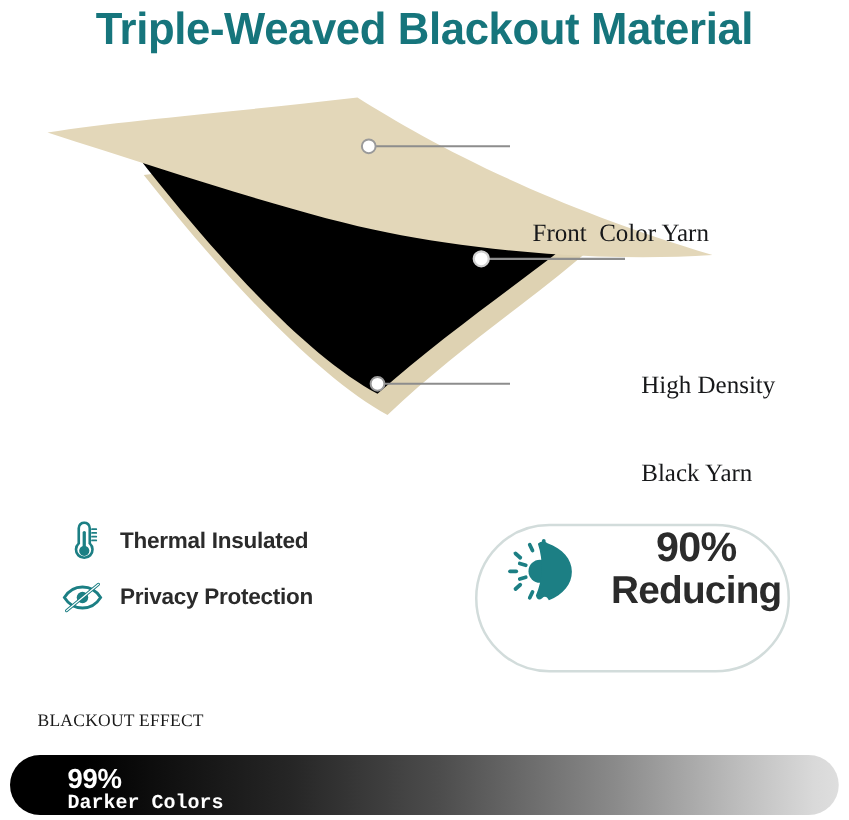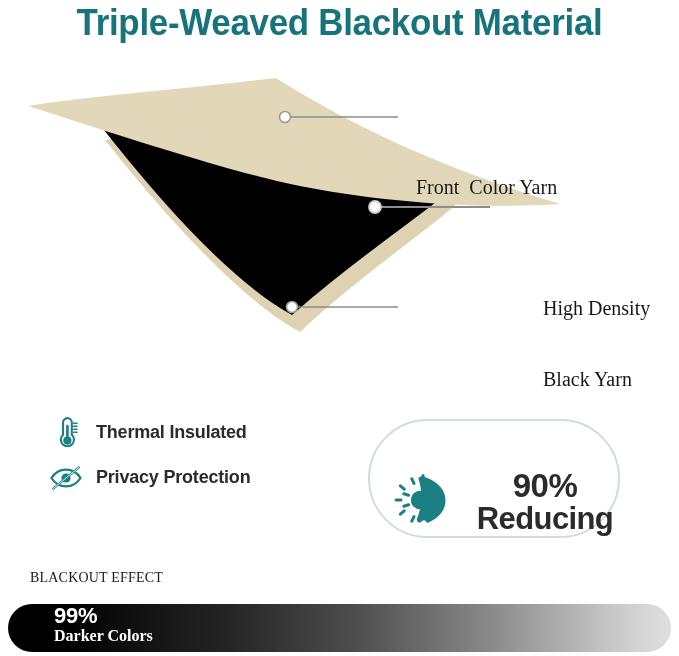--- a/index.html
+++ b/index.html
@@ -29,37 +29,37 @@
     font-weight: bold;
     font-size: 36px;
     letter-spacing: -0.3px;
     transform: scaleX(0.97);
     white-space: nowrap;
   }
 
   
   .diagram {
     position: absolute;
-    left: 0;
+    left: 10px;
     top: 70px;
     width: 616px;
     height: 290px;
   }
   .diagram svg { display: block; }
 
   .leader-label {
     position: absolute;
     font-family: "Liberation Serif", serif;
     font-size: 20px;
     color: #17181a;
     line-height: 1.18;
     white-space: pre;
   }
   .leader-label.l1 { left: 416px; top: 106px; }
-  .leader-label.l2 { left: 503px; top: 180px; margin-left: 40px; }
+  .leader-label.l2 { left: 503px; top: 180px; }
   .leader-label.l3 { left: 416px; top: 296px; }
 
   
   .features {
     position: absolute;
     left: 48px;
     top: 410px;
     width: 330px;
   }
   .feature-row {
@@ -81,29 +81,29 @@
     font-size: 18px;
     font-weight: bold;
     color: #2b2b2b;
     letter-spacing: -0.2px;
     white-space: nowrap;
   }
 
   
   .badge {
     position: absolute;
-    left: 368px;
+    left: 380px;
     top: 419px;
     width: 252px;
     height: 119px;
     border: 2px solid #d2dcdb;
     border-radius: 60px;
     background: #ffffff;
     display: flex;
-    align-items: flex-end;
+    align-items: flex-start;
     box-sizing: border-box;
   }
   .badge-icon {
     width: 72px;
     height: 72px;
     flex: 0 0 72px;
     margin-left: 20px;
     display: flex;
     align-items: center;
     justify-content: center;
@@ -143,33 +143,33 @@
         #262626 34%, #4d4d4d 52%, #8a8a8a 73%,
         #bdbdbd 88%, #d9d9d9 97%, #dedede 100%);
     overflow: hidden;
   }
   .effect-end {
     position: absolute;
     top: 0;
     height: 48px;
     display: flex;
     flex-direction: column;
-    justify-content: flex-start;
+    justify-content: flex-end;
   }
   .effect-end.left  { left: 46px; align-items: flex-start; }
   .effect-end.right { right: 26px; align-items: flex-end; }
   .effect-pct {
     font-family: "Liberation Sans", sans-serif;
     font-weight: bold;
     font-size: 22px;
     line-height: 1.05;
     letter-spacing: -0.2px;
   }
   .effect-sub {
-    font-family: Liberation Serif, serif;
+    font-family: Liberation Mono, monospace;
     font-weight: bold;
     font-size: 16px;
     line-height: 1.1;
   }
   .effect-end.left  .effect-pct,
   .effect-end.left  .effect-sub { color: #ffffff; }
   .effect-end.right .effect-pct,
   .effect-end.right .effect-sub { color: #1a1a1a; }
 </style>
 </head>

